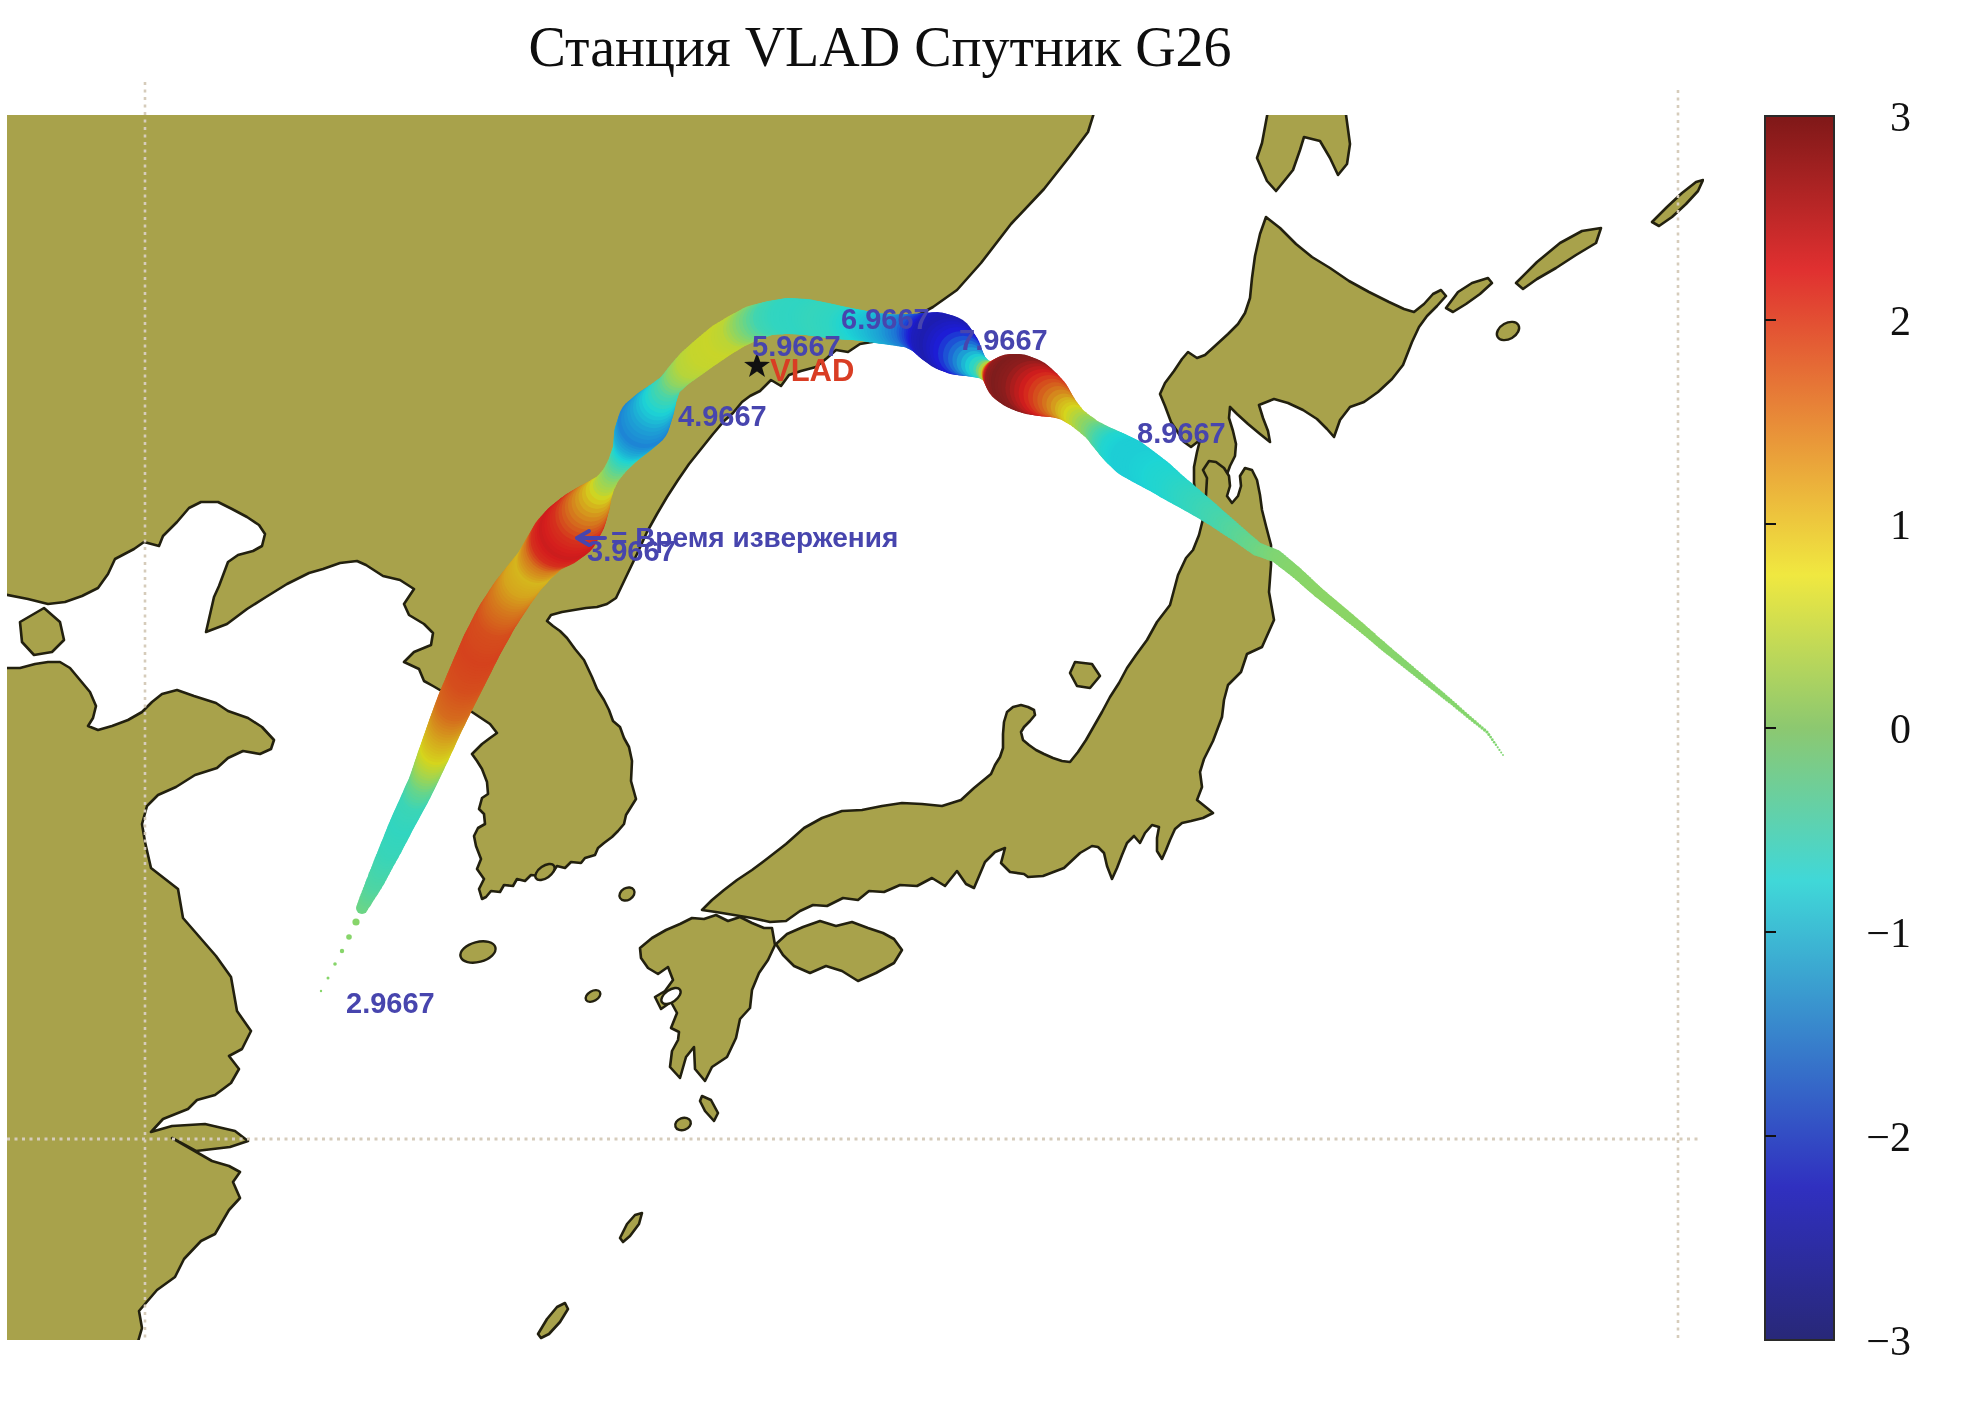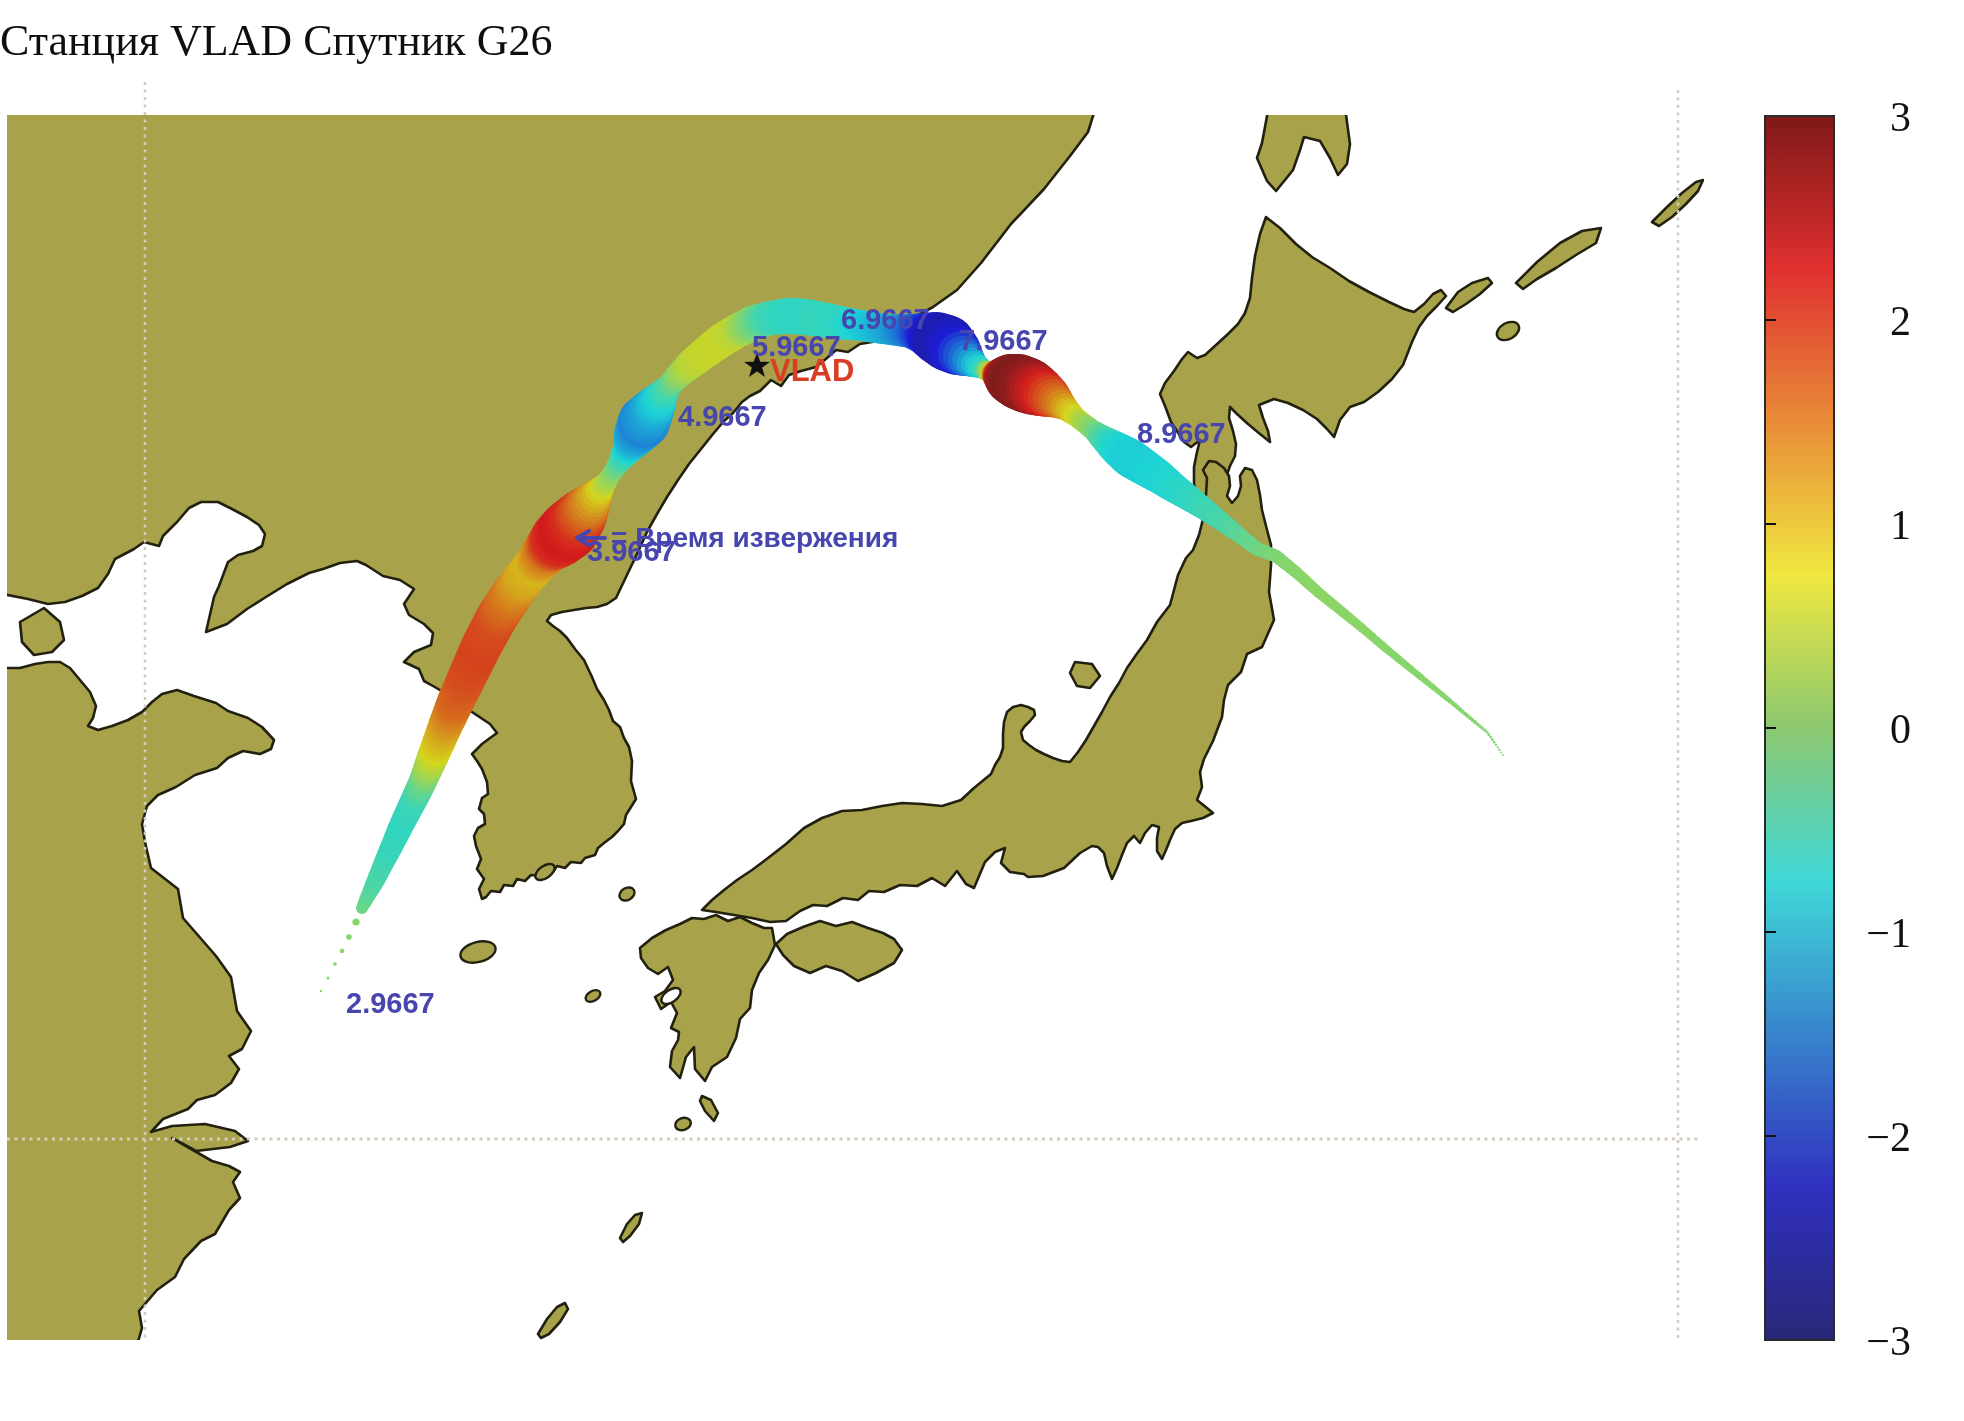--- a/index.html
+++ b/index.html
@@ -1,17 +1,17 @@
 <!DOCTYPE html>
 <html><head><meta charset="utf-8">
 <style>
 html,body{margin:0;padding:0;background:#ffffff;width:1964px;height:1421px;overflow:hidden}
 svg,#ttl{filter:blur(0.55px)}
-#ttl{position:absolute;left:0;top:15px;width:1760px;
-font-family:"Liberation Serif",serif;font-size:44px;color:#0e0e0e;letter-spacing:0px}
+#ttl{position:absolute;left:0;top:15px;width:1760px;text-align:center;
+font-family:"Liberation Serif",serif;font-size:56px;color:#0e0e0e;letter-spacing:0px}
 </style></head>
 <body>
 <svg width="1964" height="1421" viewBox="0 0 1964 1421" style="position:absolute;left:0;top:0">
     <rect x="0" y="0" width="1964" height="1421" fill="#ffffff"></rect>
     <defs>
       <clipPath id="mapclip">
         <rect x="7" y="115" width="1697" height="1225"></rect>
       </clipPath>
     </defs>
     <g clip-path="url(#mapclip)">

